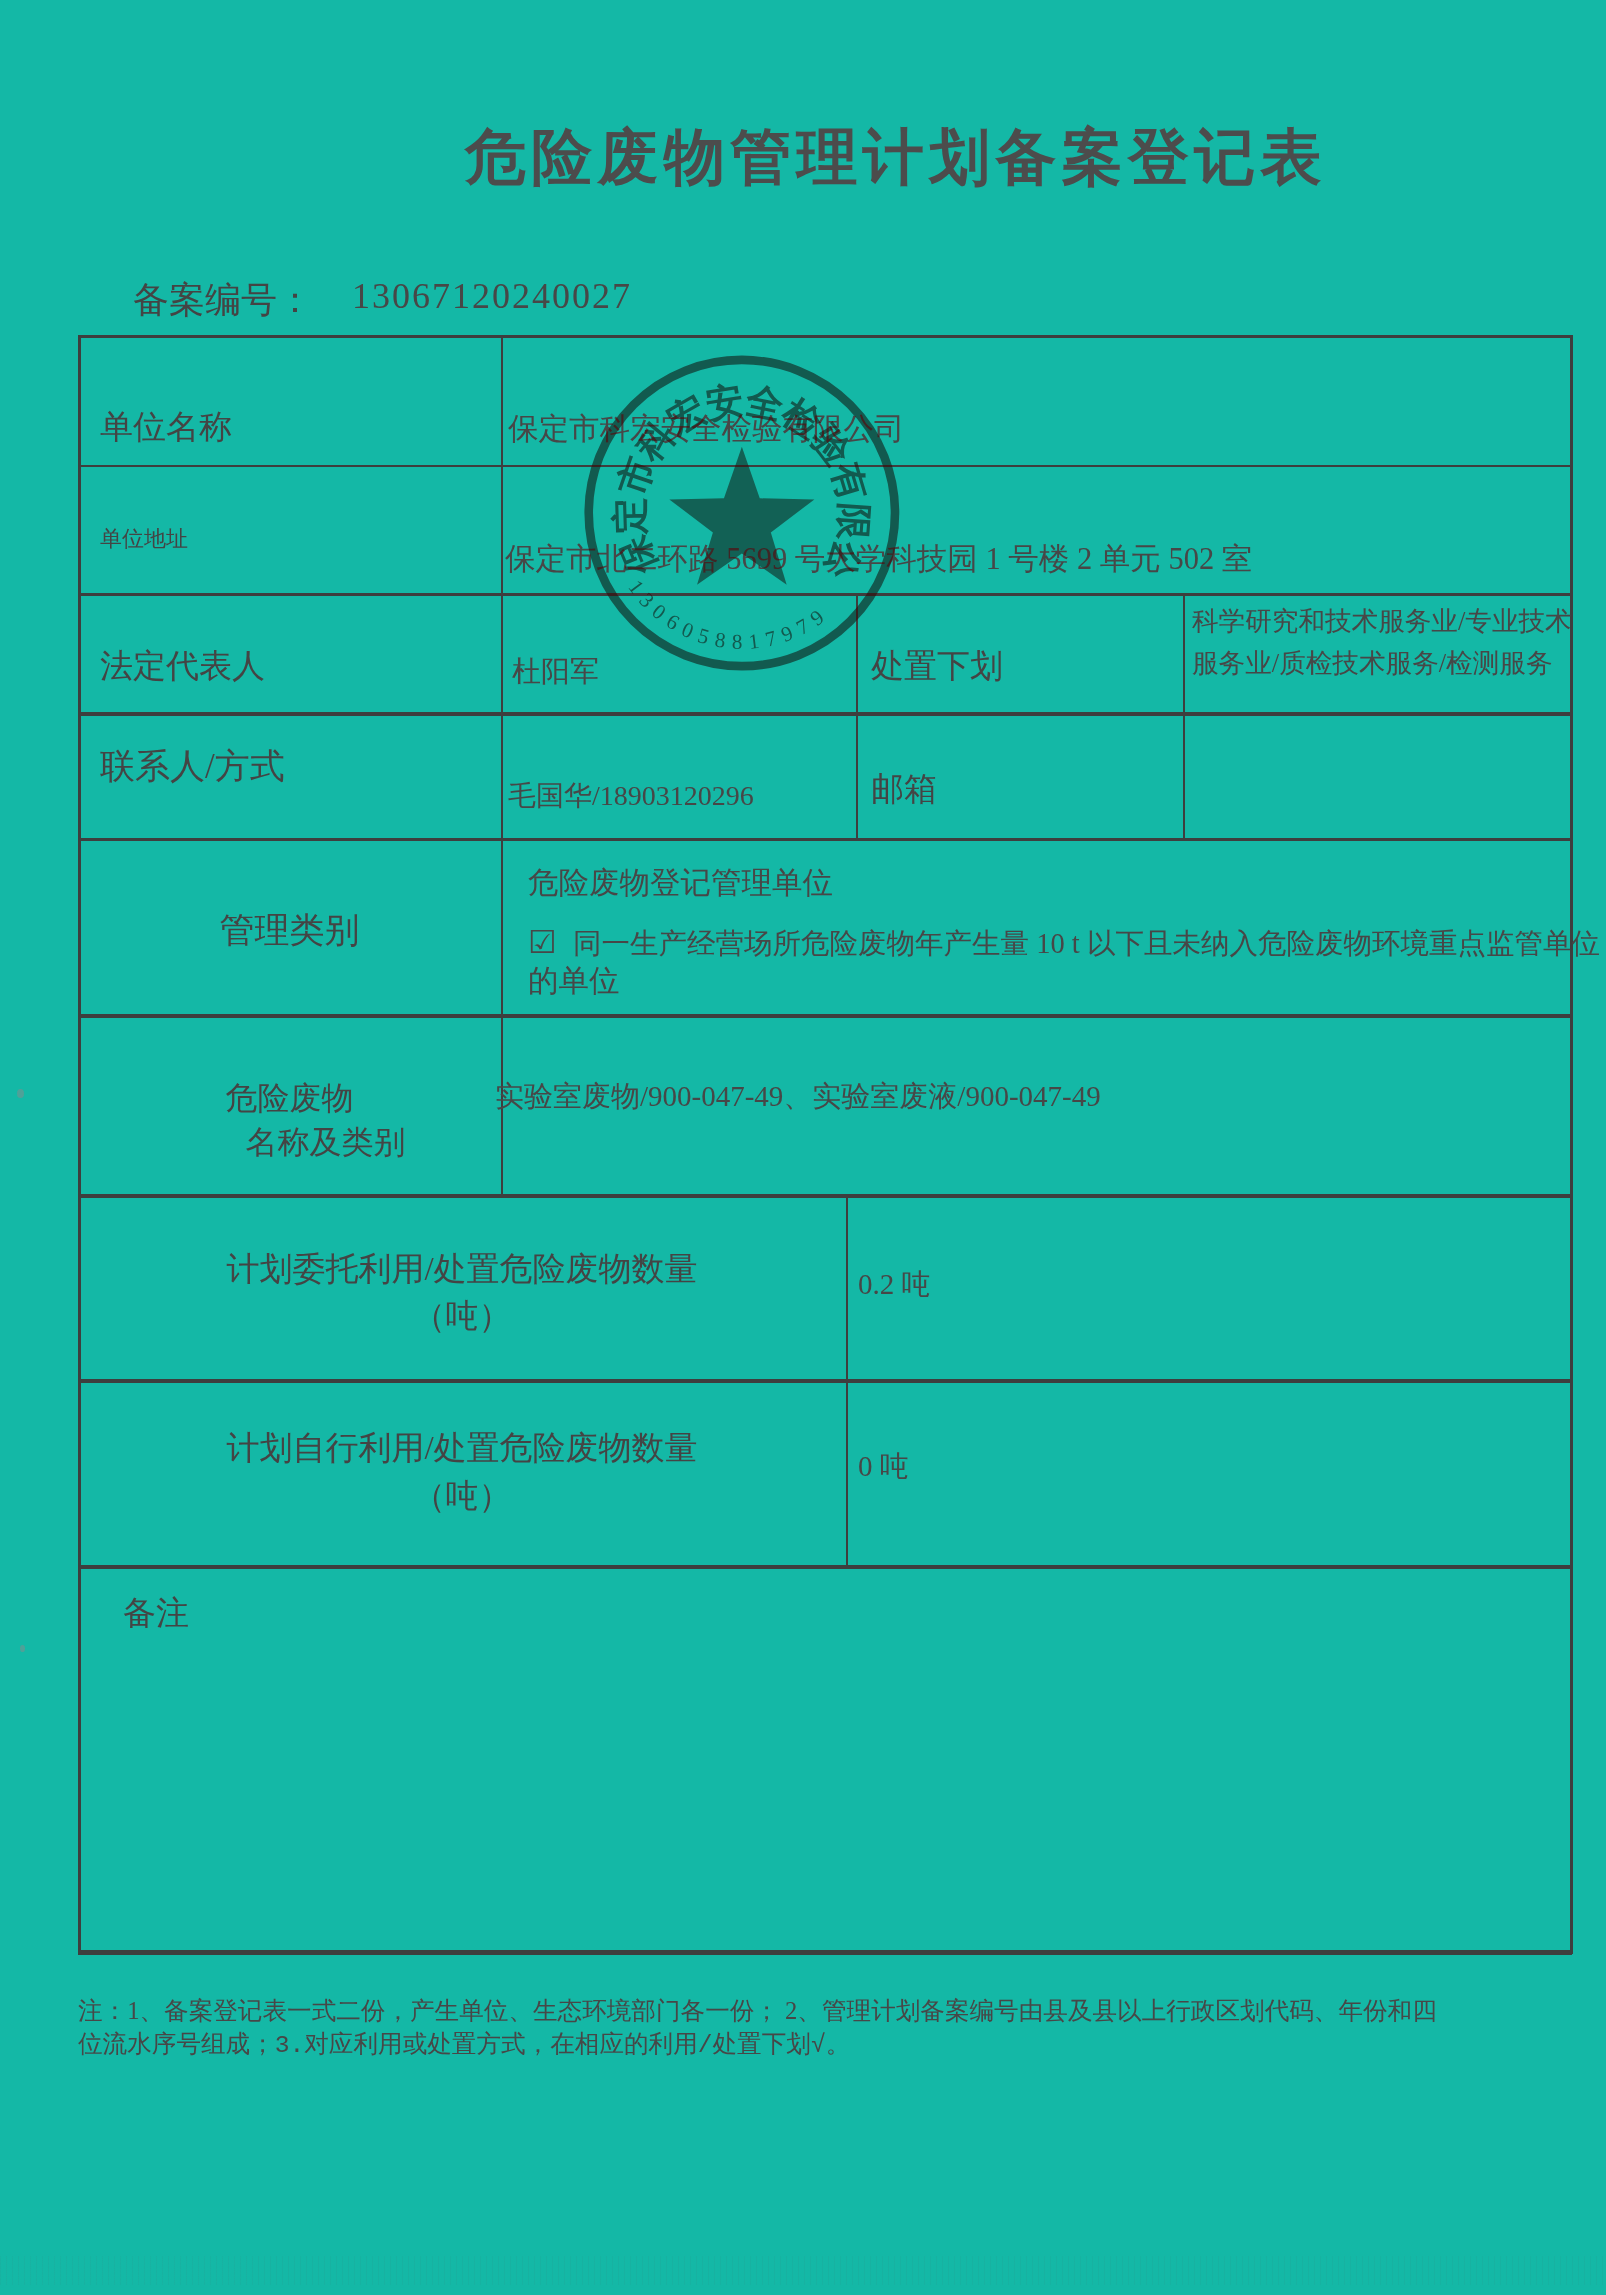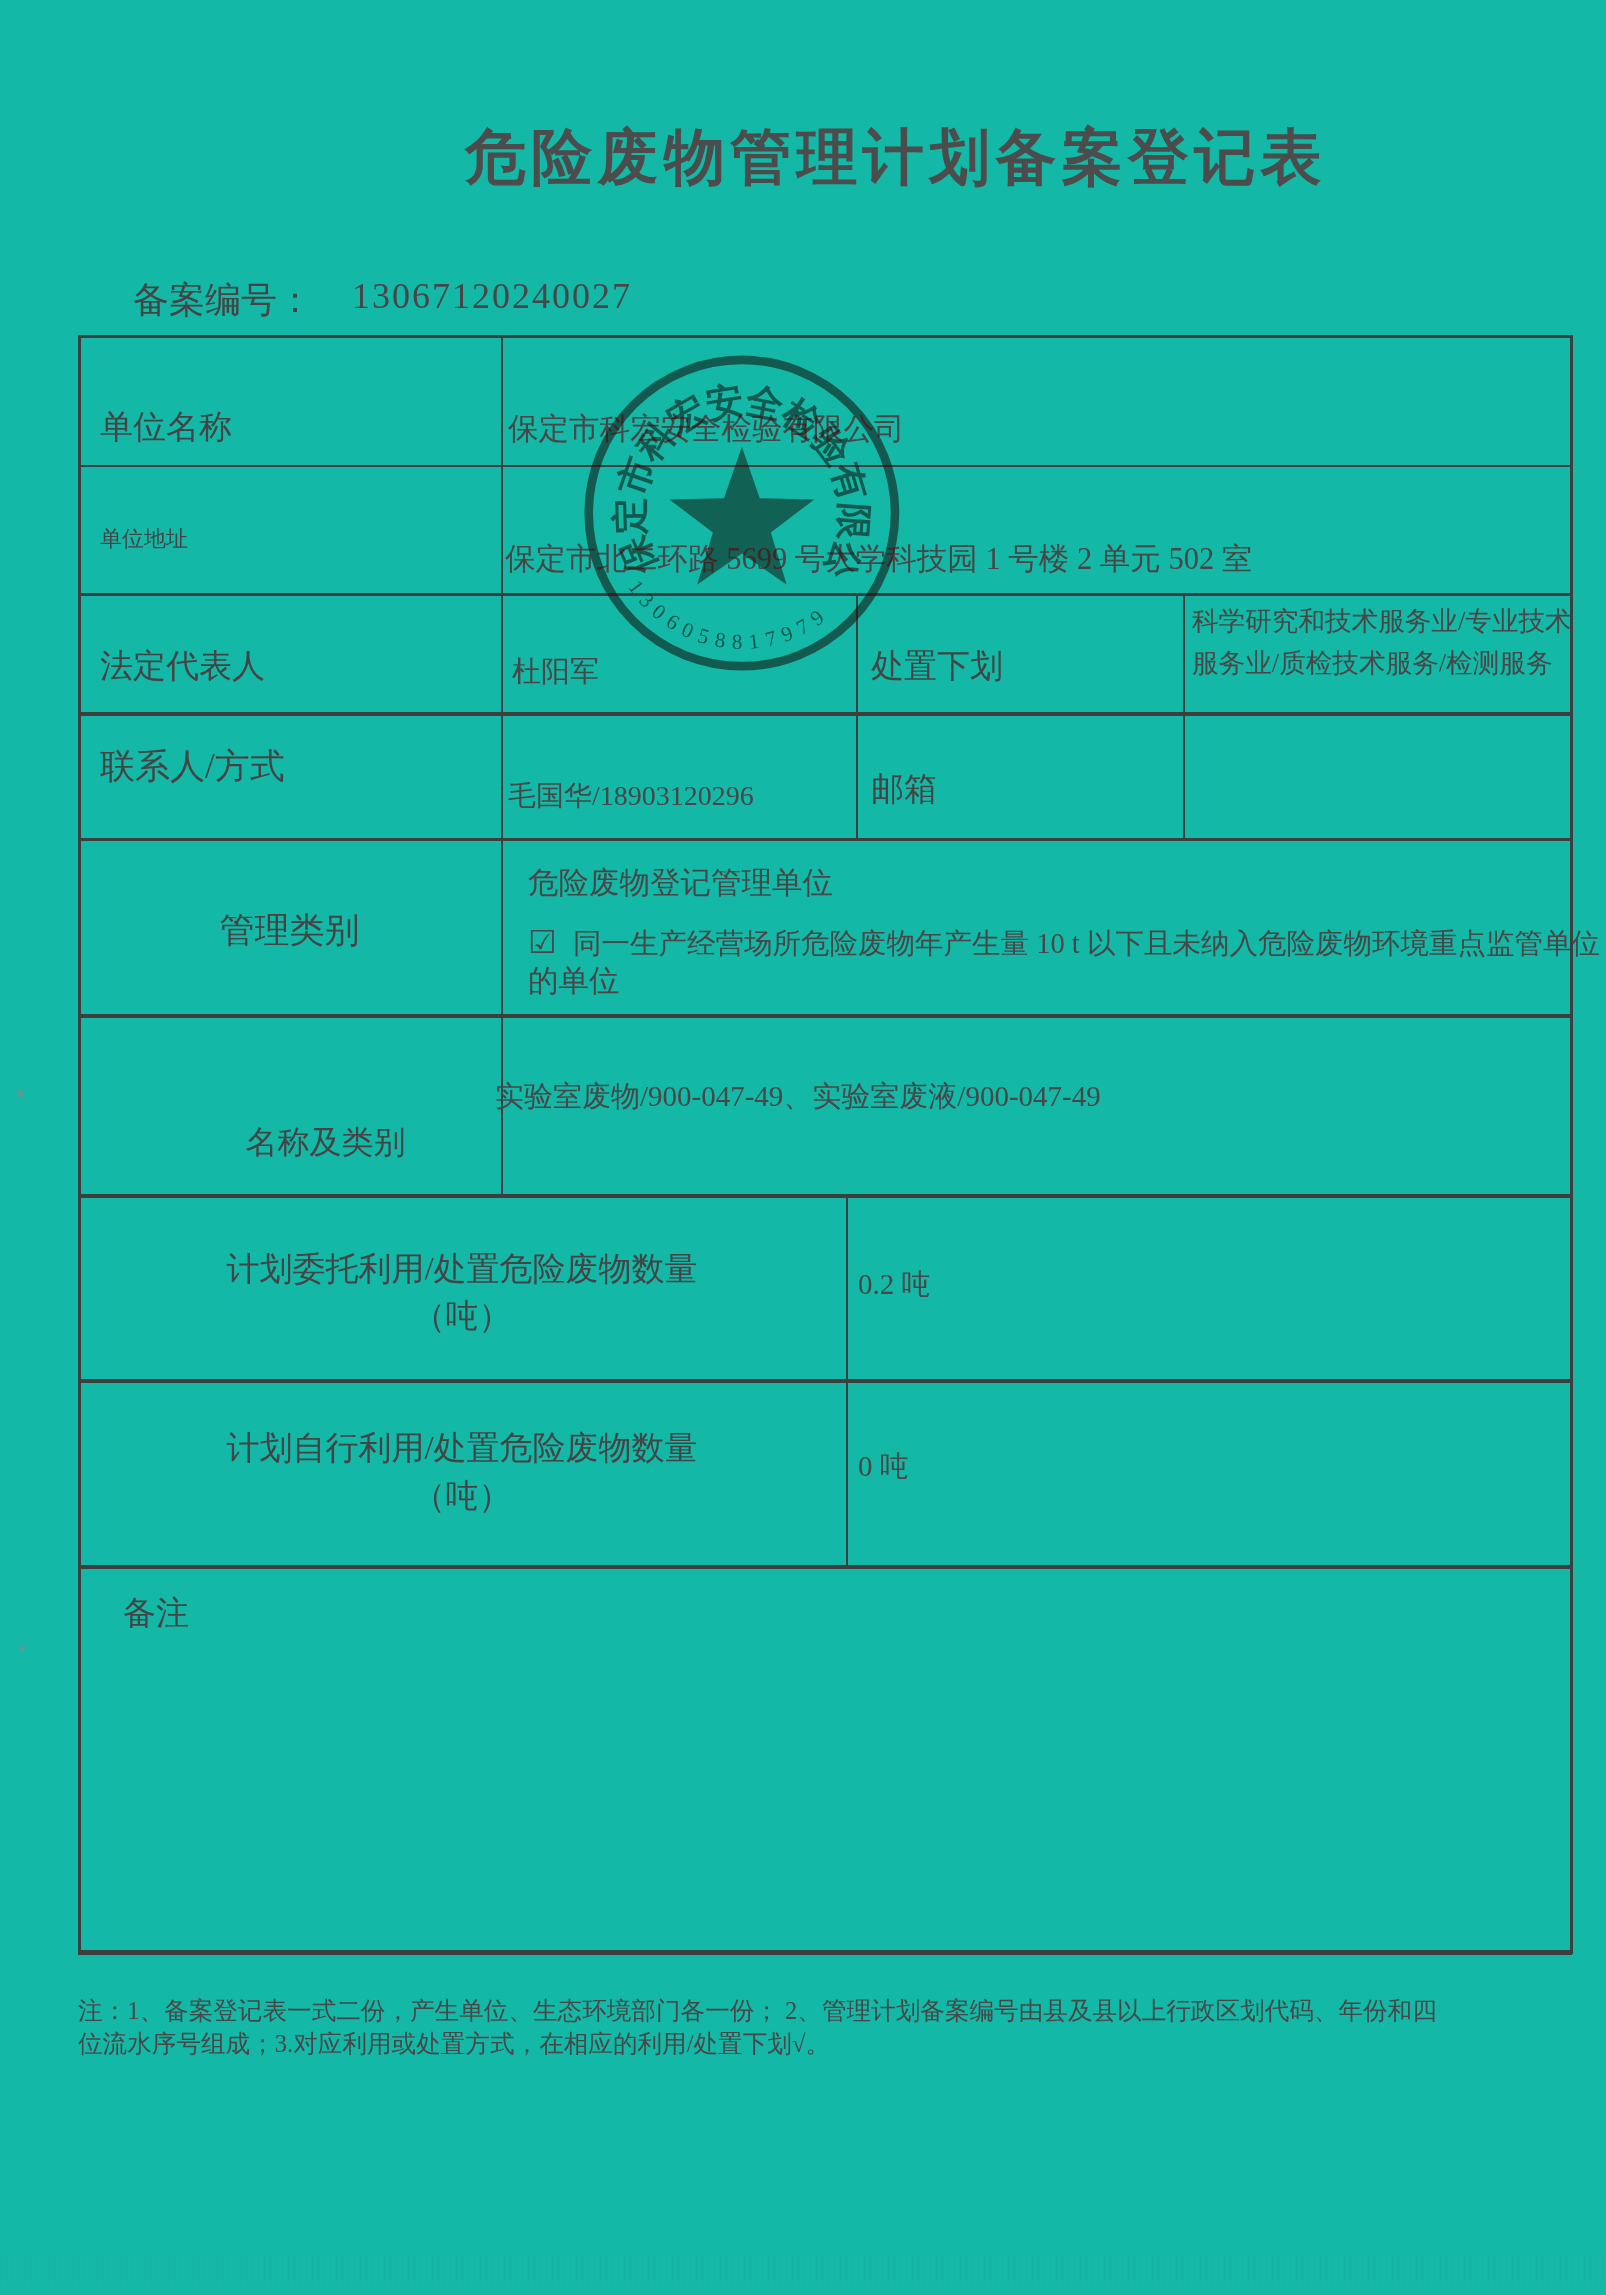--- a/index.html
+++ b/index.html
@@ -68,20 +68,21 @@
   <div class="abs" style="left:1195px;top:777px;font-size:28px;"></div>
 
   <div class="abs ctr lbl" style="left:78px;top:907px;width:423px;font-size:35px;">管理类别</div>
   <div class="abs" style="left:528px;top:863px;font-size:30.5px;">危险废物登记管理单位</div>
   <div class="abs" style="left:528px;top:923px;font-size:28.5px;">
     <span style="font-family:'DejaVu Sans',sans-serif;font-size:32px;">☑</span>
     <span style="margin-left:9.3px;">同一生产经营场所危险废物年产生量 10 t 以下且未纳入危险废物环境重点监管单位</span>
   </div>
   <div class="abs" style="left:528px;top:961px;font-size:30.5px;">的单位</div>
 
+  <div class="abs ctr lbl" style="left:78px;top:1077px;width:423px;font-size:32px;">危险废物</div>
   <div class="abs ctr lbl" style="left:78px;top:1121px;width:423px;font-size:32px;padding-left:36px;">名称及类别</div>
   <div class="abs" style="left:495px;top:1077px;font-size:29px;">实验室废物/900-047-49、实验室废液/900-047-49</div>
 
   <div class="abs ctr lbl" style="left:78px;top:1247px;width:768px;font-size:33px;">计划委托利用/处置危险废物数量</div>
   <div class="abs ctr lbl" style="left:78px;top:1294px;width:768px;font-size:33px;">（吨）</div>
   <div class="abs" style="left:858px;top:1265px;font-size:29px;">0.2 吨</div>
 
   <div class="abs ctr lbl" style="left:78px;top:1426px;width:768px;font-size:33px;">计划自行利用/处置危险废物数量</div>
   <div class="abs ctr lbl" style="left:78px;top:1474px;width:768px;font-size:33px;">（吨）</div>
   <div class="abs" style="left:858px;top:1447px;font-size:29px;">0 吨</div>
@@ -100,20 +101,20 @@
       <text font-size="56" fill="#d9524e" letter-spacing="-2" font-family="Liberation Serif, DejaVu Serif, serif" font-weight="bold">
         <textPath href="#arcTop" startOffset="6">保定市科宏安全检验有限公司</textPath>
       </text>
       <text font-size="32" fill="#d9524e" letter-spacing="11" font-family="Liberation Serif, DejaVu Serif, serif">
         <textPath href="#arcBot" startOffset="10">1306058817979</textPath>
       </text>
     </g>
   </svg>
 
   <div class="abs" style="left:78px;top:1994px;font-size:24.6px;">注：1、备案登记表一式二份，产生单位、生态环境部门各一份； 2、管理计划备案编号由县及县以上行政区划代码、年份和四</div>
-  <div class="abs" style="left:78px;top:2027px;font-size:24.6px;">位流水序号组成；3.对应利用或处置方式，在相应的利用/处置下划√。</div>
+  <div class="abs" style="left:78px;top:2027px;font-size:24.6px;font-family:Liberation Mono, monospace;">位流水序号组成；3.对应利用或处置方式，在相应的利用/处置下划√。</div>
 
   <div class="scanband"></div>
   <div class="speck" style="left:17.3px;top:1089px;width:6.6px;height:9.3px;"></div>
   <div class="speck" style="left:20px;top:1645px;width:5.3px;height:6.6px;"></div>
 
 </div>
 
 
 </body></html>

